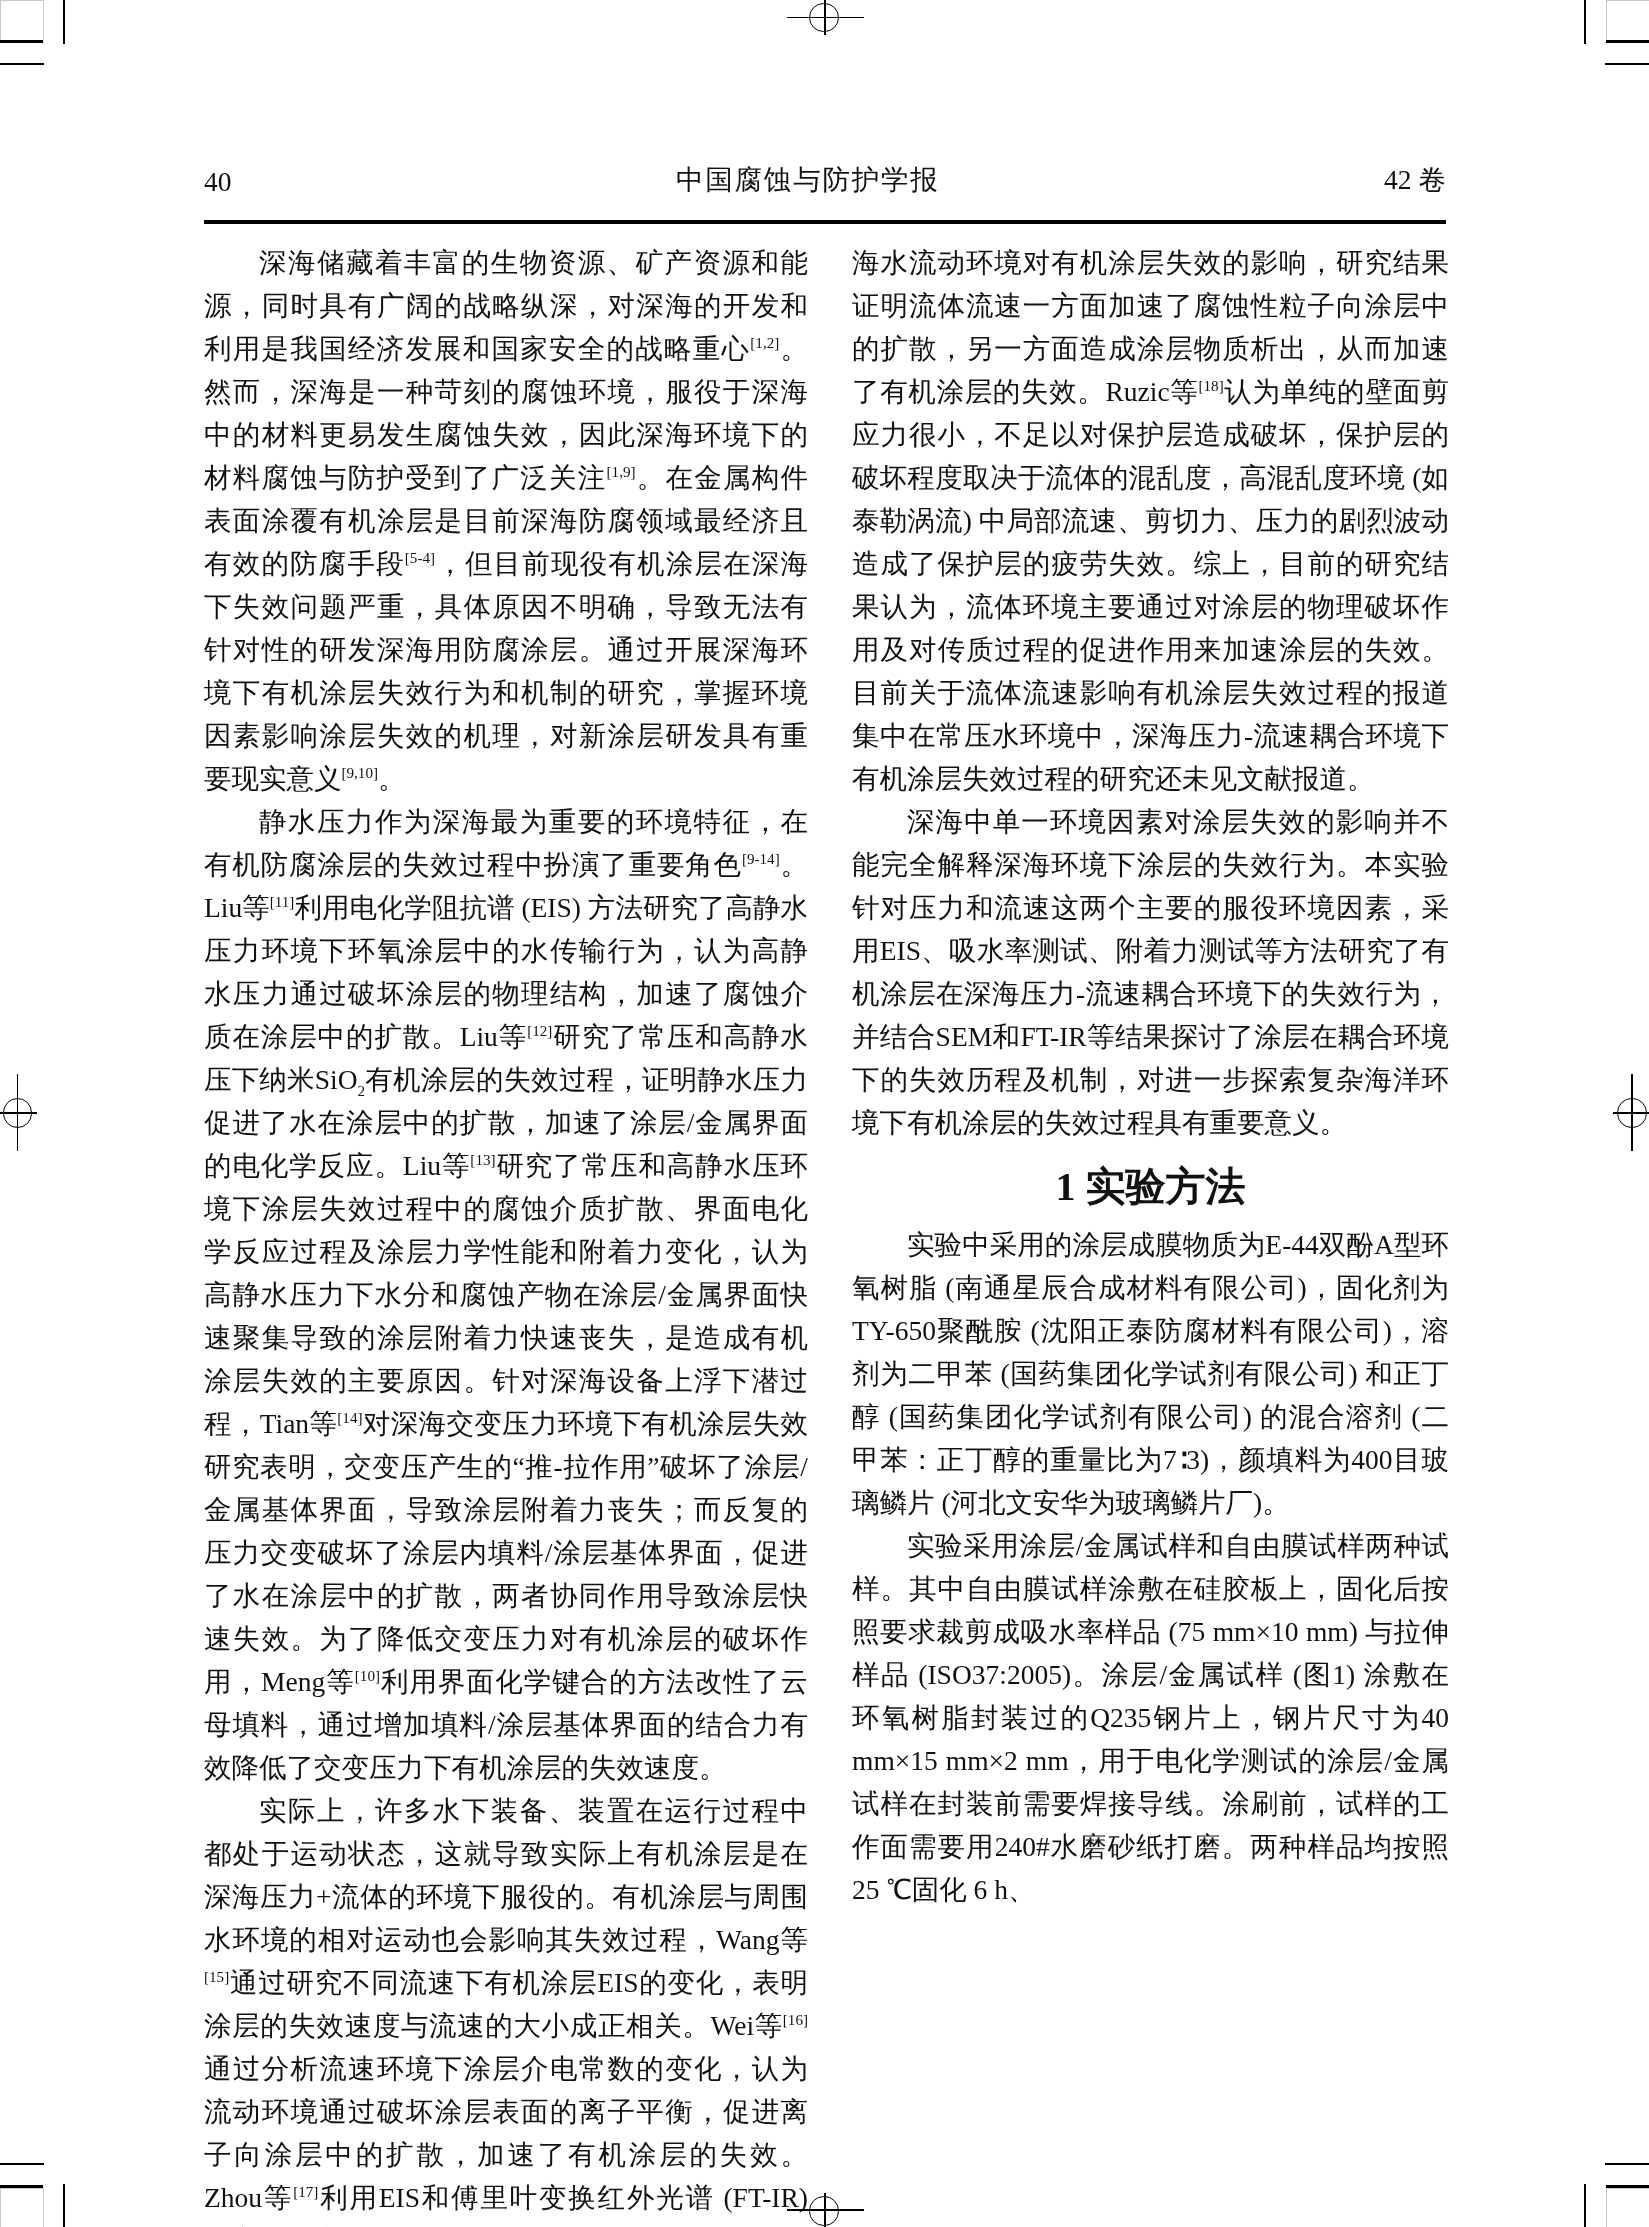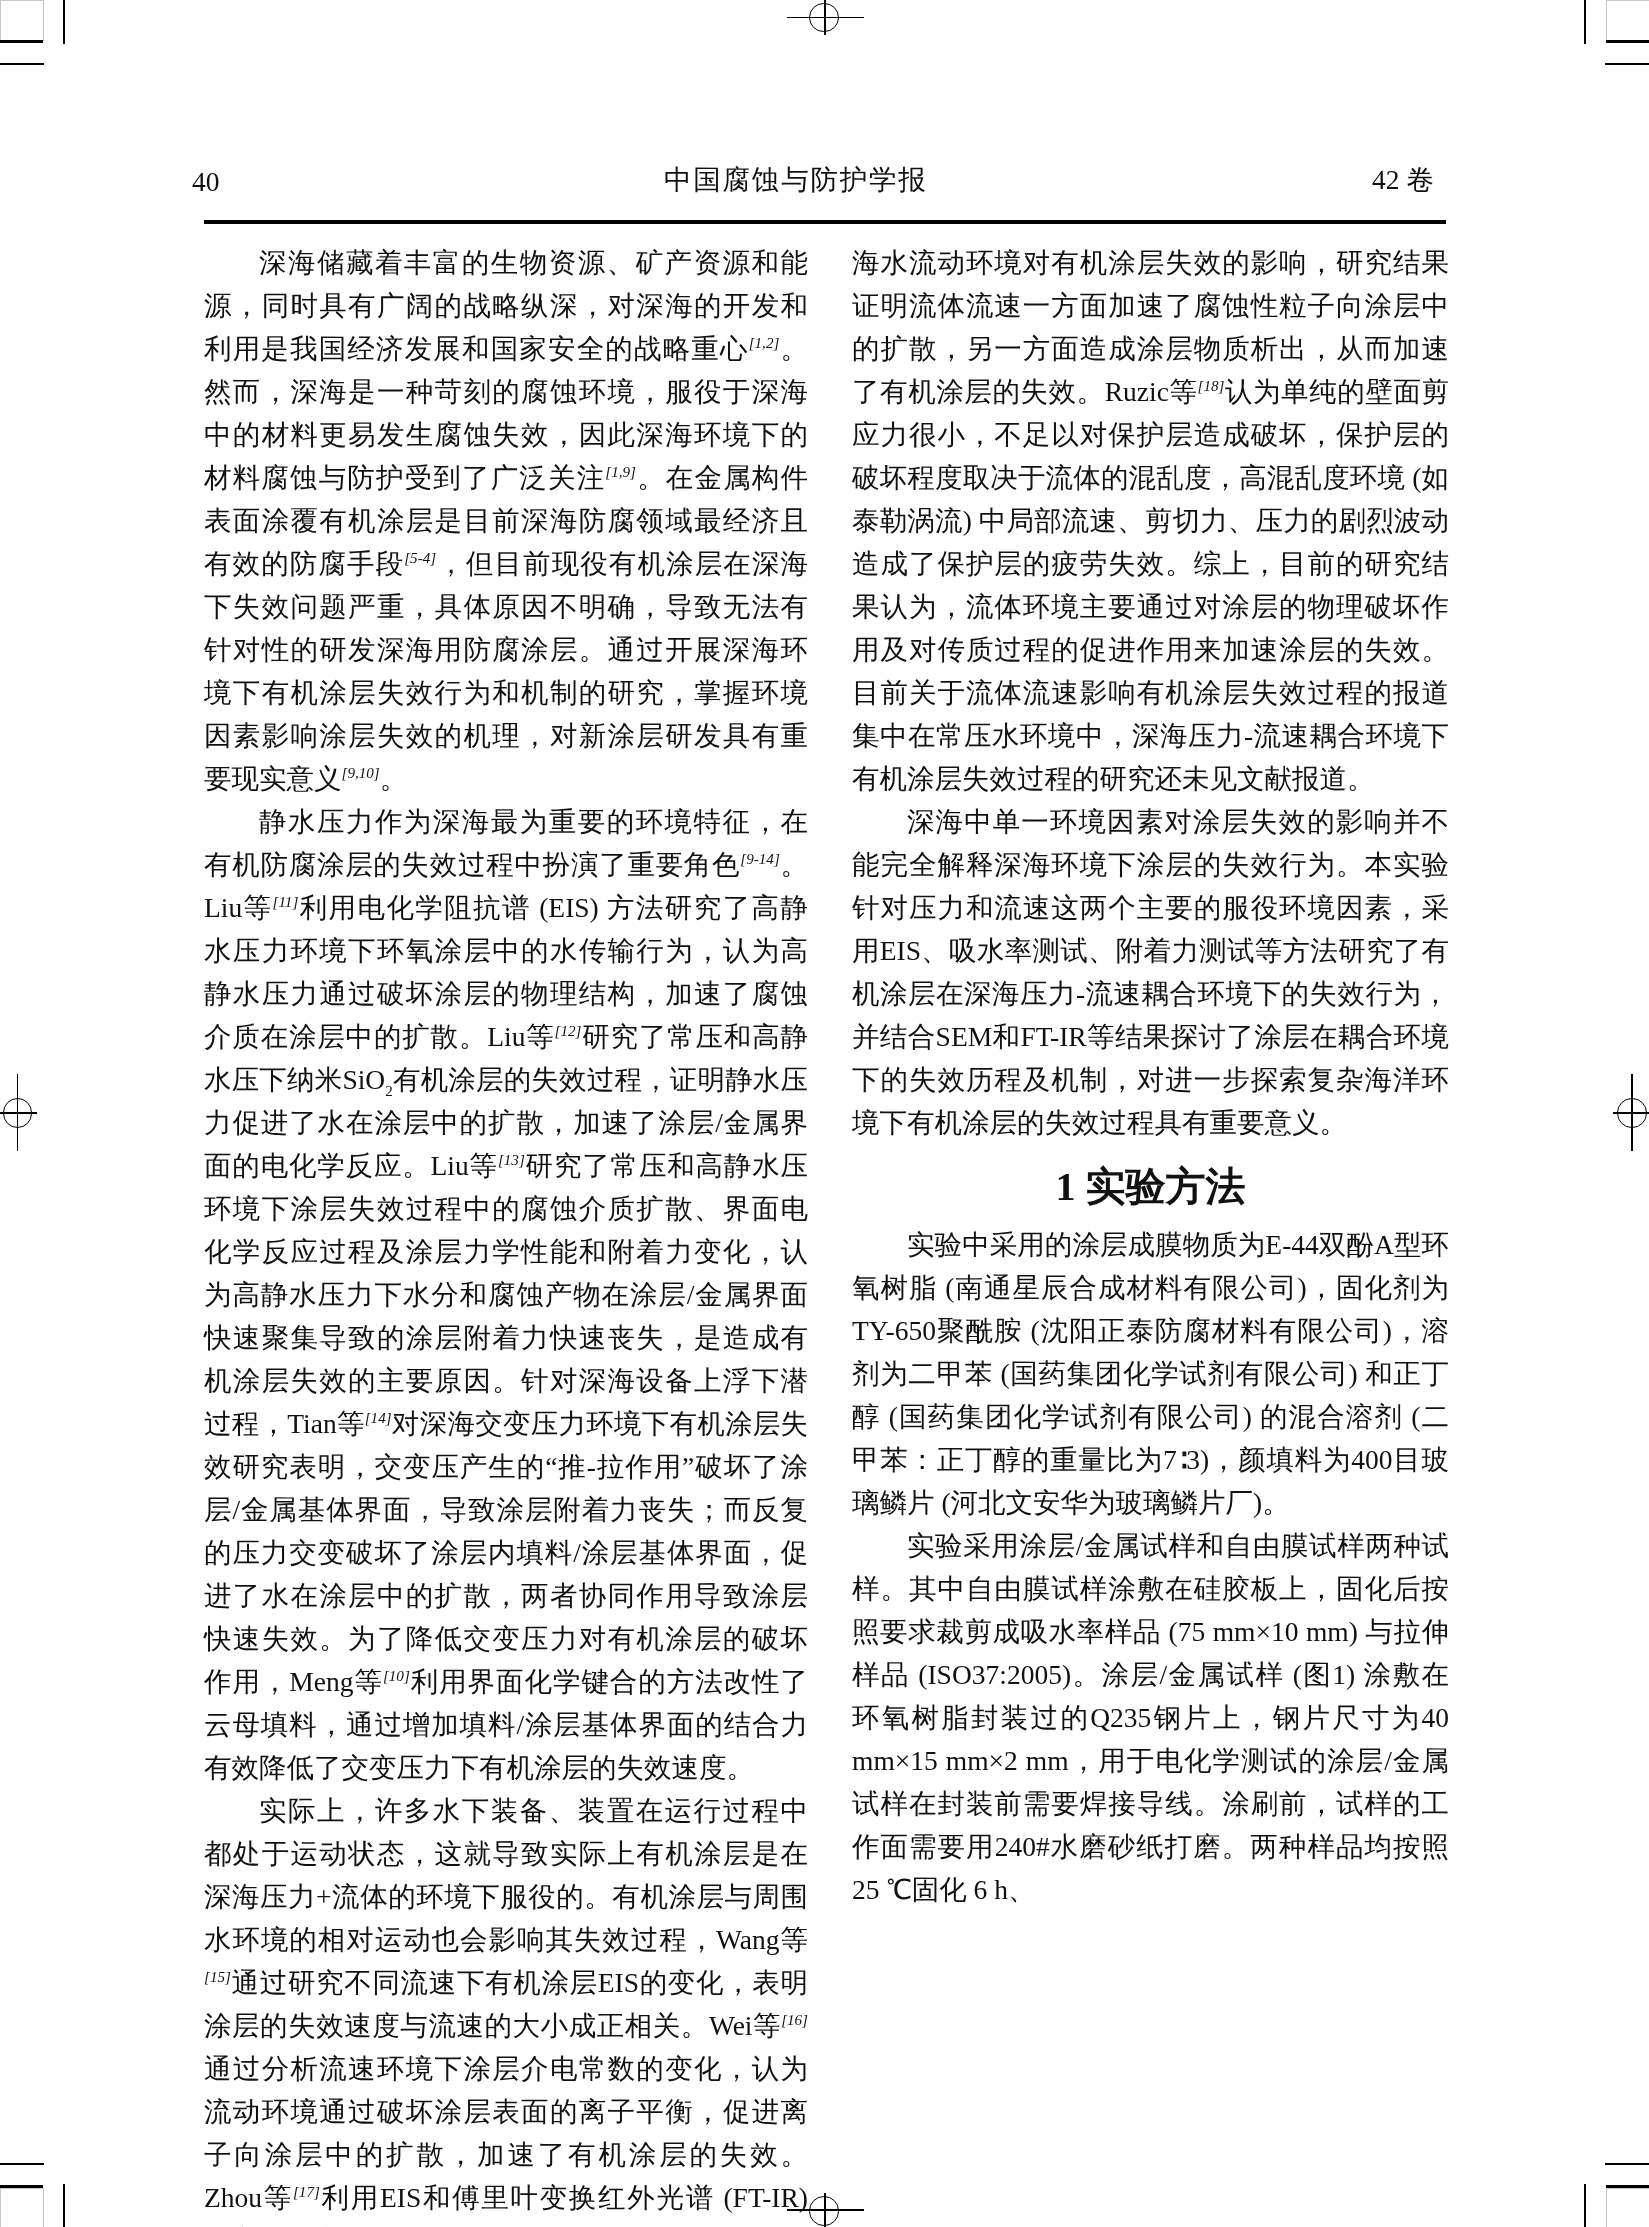--- a/index.html
+++ b/index.html
@@ -7,40 +7,40 @@
   .page {
     position:relative;
     width:1649px; height:2228px;
     background:#ffffff;
     font-family:"Liberation Serif", serif;
     color:#111111;
     overflow:hidden;
   }
   
   .header {
-    position:absolute; left:192px; top:158px; width:1242px; height:40px;
+    position:absolute; left:204px; top:158px; width:1242px; height:40px;
     display:flex; justify-content:space-between; align-items:flex-end;
     font-size:27.5px;
   }
   .header .journal-title { letter-spacing:1.8px; }
   .header-rule {
     position:absolute; left:204px; top:220px; width:1242px; height:3.7px;
     background:#000;
   }
   
   .col {
     position:absolute; top:241px;
     font-size:27.5px; line-height:43px;
     text-align:justify;
   }
   .col-left  { left:204px; width:604px; }
   .col-right { left:852px; width:597px; }
   .para { margin:0; }
   .para.indent { text-indent:2em; }
-  sup { font-size:0.55em; vertical-align:super; line-height:0;font-style:italic; }
+  sup { font-size:0.55em; vertical-align:super; line-height:0; }
   sub { font-size:0.55em; vertical-align:sub;   line-height:0; }
   .section-heading {
     margin:24px 0 18.4px 0;
     font-size:40px; font-weight:bold; line-height:37px;
     text-align:center; text-indent:0;
   }
   
   .mark { position:absolute; background:#000; }
   .mark.circle {
     background:transparent; border:1.8px solid #000; border-radius:50%;

